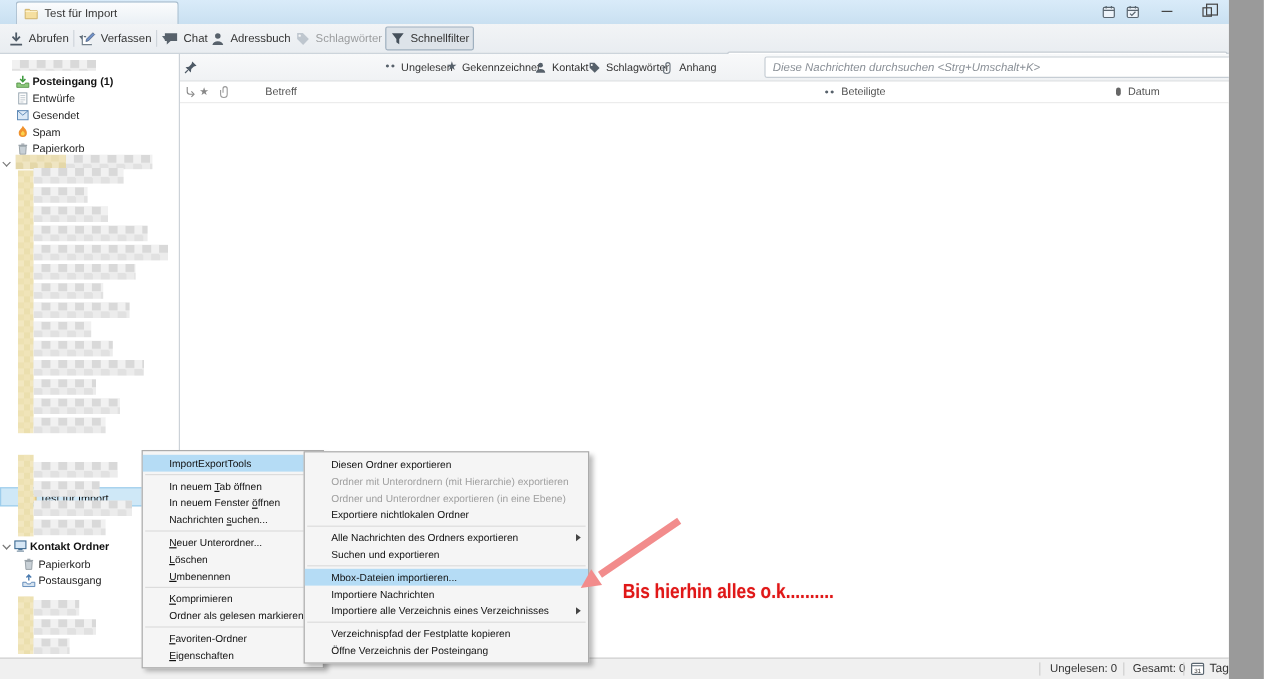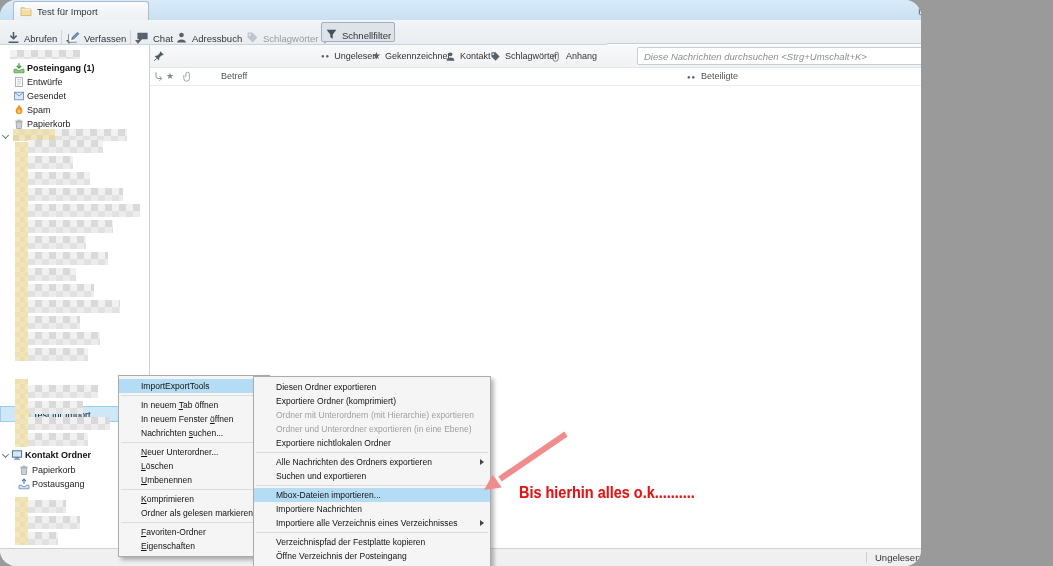--- a/index.html
+++ b/index.html
@@ -1,39 +1,39 @@
 <!DOCTYPE html>
 <html><head>
 <meta charset="utf-8">
 <style>
   html,body{margin:0;padding:0;background:#9a9a9a;}
   *{box-sizing:border-box;}
-  #app{position:relative;width:921px;height:566px;background:#e5e5e5;overflow:hidden;
-       font-family:"Liberation Sans","DejaVu Sans",sans-serif;color:#222;border-radius:16px;}
+  #app{position:relative;width:1024px;height:566px;background:#e5e5e5;overflow:hidden;
+       font-family:"Liberation Sans","DejaVu Sans",sans-serif;color:#222;}
   .abs{position:absolute;}
 
   
   #titlebar{position:absolute;left:0;top:0;width:1053px;height:20px;
             background:linear-gradient(#d9ebf9,#c9e0f1);}
   #tab{position:absolute;left:13px;top:1px;width:136px;height:19px;
        background:linear-gradient(#fbfcfd,#eaf0f5);
        border:1px solid #a9bccc;border-bottom:none;border-radius:3px 3px 0 0;
        display:flex;align-items:center;gap:5px;padding:0 6px;font-size:9.5px;color:#333;}
   .winbtn{position:absolute;top:0;width:28px;height:19px;display:flex;align-items:center;justify-content:center;}
   .minbar{width:9px;height:1.6px;background:#444;}
   .restore{width:8px;height:8px;border:1.2px solid #444;position:relative;background:#d9ebf9;}
   .restore::before{content:'';position:absolute;left:2px;top:-4px;width:8px;height:8px;border:1.2px solid #444;}
   .xglyph{position:relative;width:10px;height:10px;}
   .xglyph::before,.xglyph::after{content:'';position:absolute;left:4.5px;top:0;width:1.6px;height:11px;background:#444;}
   .xglyph::before{transform:rotate(45deg);} .xglyph::after{transform:rotate(-45deg);}
 
   
   #toolbar{position:absolute;left:0;top:20px;width:1053px;height:25px;
            background:linear-gradient(#f2f4f6,#e9edf1);border-bottom:1px solid #ccd4db;}
-  .tbtn{position:absolute;top:0;height:24px;display:flex;align-items:flex-end;gap:4px;
+  .tbtn{position:absolute;top:0;height:24px;display:flex;align-items:center;gap:4px;
         font-size:9.5px;color:#333;padding:0 3px;white-space:nowrap;}
   .tbtn.disabled{opacity:.45;}
   .tbtn.pressed{background:#dde3e9;border:1px solid #9fb0bf;border-radius:2px;top:2px;height:20px;}
   .caret{width:0;height:0;border-left:3.5px solid transparent;border-right:3.5px solid transparent;border-top:4px solid #5a6570;}
   .vsep{position:absolute;width:1px;background:#cfd5db;}
   .searchbox{position:absolute;background:#fff;border:1px solid #c6cdd4;border-radius:2px;
              font-size:9.5px;padding:0 20px 0 6px;color:#333;}
   .searchbox::placeholder{font-style:italic;color:#8a9097;}
   .hamb{position:absolute;width:15px;height:11px;display:flex;flex-direction:column;justify-content:space-between;}
   .hamb i{display:block;height:2px;background:#45505b;}
@@ -377,21 +377,20 @@
       <div class="menu-item"><span><u>U</u>mbenennen</span></div>
       <div class="menu-sep"></div>
       <div class="menu-item"><span><u>K</u>omprimieren</span></div>
       <div class="menu-item"><span>Ordner als gelesen markieren</span></div>
       <div class="menu-sep"></div>
       <div class="menu-item"><span><u>F</u>avoriten-Ordner</span></div>
       <div class="menu-item"><span><u>E</u>igenschaften</span></div>
     </div>
   <div id="submenu" class="menu">
       <div class="menu-item"><span>Diesen Ordner exportieren</span></div>
-      <div class="menu-item"><span>Exportiere Ordner (komprimiert)</span></div>
       <div class="menu-item dis"><span>Ordner mit Unterordnern (mit Hierarchie) exportieren</span></div>
       <div class="menu-item dis"><span>Ordner und Unterordner exportieren (in eine Ebene)</span></div>
       <div class="menu-item"><span>Exportiere nichtlokalen Ordner</span></div>
       <div class="menu-sep"></div>
       <div class="menu-item"><span>Alle Nachrichten des Ordners exportieren</span><span class="mi-arrow"></span></div>
       <div class="menu-item"><span>Suchen und exportieren</span></div>
       <div class="menu-sep"></div>
       <div class="menu-item hl"><span>Mbox-Dateien importieren...</span></div>
       <div class="menu-item"><span>Importiere Nachrichten</span></div>
       <div class="menu-item"><span>Importiere alle Verzeichnis eines Verzeichnisses</span><span class="mi-arrow"></span></div>

